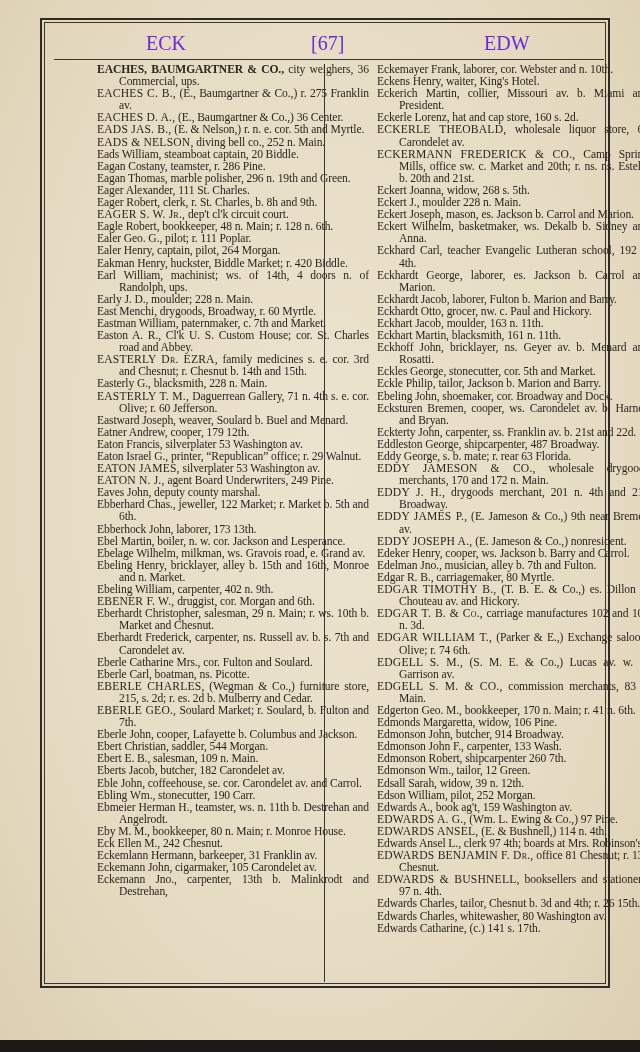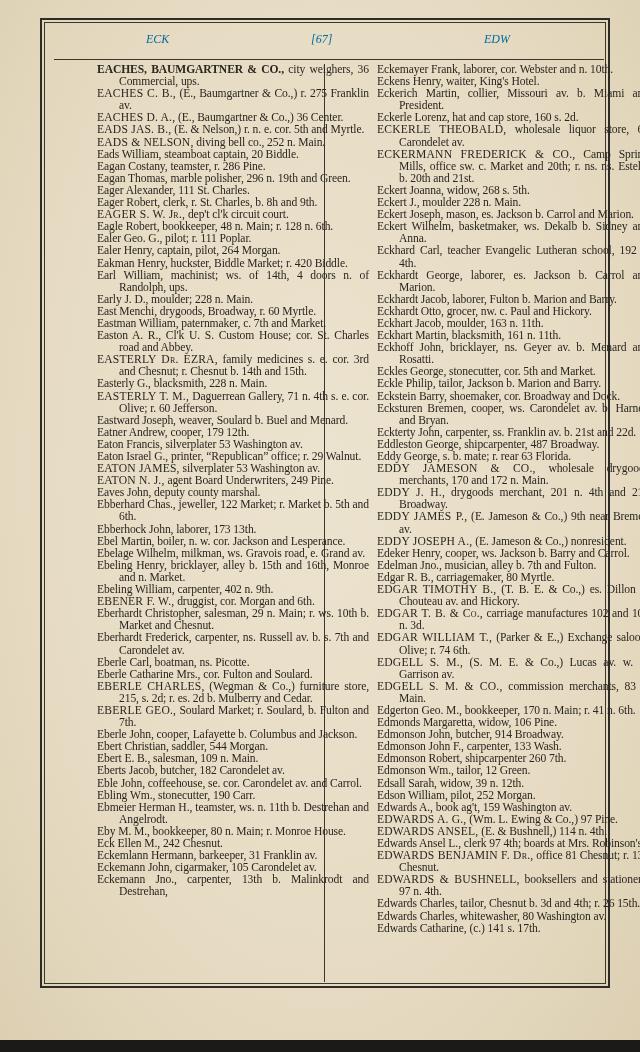--- a/index.html
+++ b/index.html
@@ -24,21 +24,21 @@
     box-sizing: border-box;
   }
   .frame-inner {
     position: absolute; left: 44px; top: 22px; width: 562px; height: 962px;
     border: 1px solid #3a352e;
     box-sizing: border-box;
   }
   .header {
     position: absolute; left: 48px; top: 28px; width: 554px; height: 30px;
     font-family: "Liberation Serif", serif;
-    font-size: 12px; color: #0369a1; font-style: italic;
+    font-size: 20px; color: #6d28d9;
   }
   .header span { position: absolute; top: 4px; }
   .hd-left { left: 98px; }
   .hd-center { left: 263px; text-align: right; }
   .hd-right { left: 420px; margin-left: 16px; }
   .header-rule {
     position: absolute; left: 54px; top: 59px; width: 550px; height: 0;
     border-top: 1.5px solid #3a352e;
   }
   .col-rule {
@@ -112,22 +112,22 @@
     <p class="entry"><span class="nm">Eaves John,</span><span class="tx"> deputy county marshal.</span></p>
     <p class="entry"><span class="nm">Ebberhard Chas.,</span><span class="tx"> jeweller, 122 Market; r. Market b. 5th and 6th.</span></p>
     <p class="entry"><span class="nm">Ebberhock John,</span><span class="tx"> laborer, 173 13th.</span></p>
     <p class="entry"><span class="nm">Ebel Martin,</span><span class="tx"> boiler, n. w. cor. Jackson and Lesperance.</span></p>
     <p class="entry"><span class="nm">Ebelage Wilhelm,</span><span class="tx"> milkman, ws. Gravois road, e. Grand av.</span></p>
     <p class="entry"><span class="nm">Ebeling Henry,</span><span class="tx"> bricklayer, alley b. 15th and 16th, Monroe and n. Market.</span></p>
     <p class="entry"><span class="nm">Ebeling William,</span><span class="tx"> carpenter, 402 n. 9th.</span></p>
     <p class="entry caps"><span class="nm">EBENER F. W.,</span><span class="tx"> druggist, cor. Morgan and 6th.</span></p>
     <p class="entry"><span class="nm">Eberhardt Christopher,</span><span class="tx"> salesman, 29 n. Main; r. ws. 10th b. Market and Chesnut.</span></p>
     <p class="entry"><span class="nm">Eberhardt Frederick,</span><span class="tx"> carpenter, ns. Russell av. b. s. 7th and Carondelet av.</span></p>
+    <p class="entry"><span class="nm">Eberle Catharine Mrs.,</span><span class="tx"> cor. Fulton and Soulard.</span></p>
     <p class="entry"><span class="nm">Eberle Carl,</span><span class="tx"> boatman, ns. Picotte.</span></p>
-    <p class="entry"><span class="nm">Eberle Catharine Mrs.,</span><span class="tx"> cor. Fulton and Soulard.</span></p>
     <p class="entry caps"><span class="nm">EBERLE CHARLES,</span><span class="tx"> (Wegman &amp; Co.,) furniture store, 215, s. 2d; r. es. 2d b. Mulberry and Cedar.</span></p>
     <p class="entry caps"><span class="nm">EBERLE GEO.,</span><span class="tx"> Soulard Market; r. Soulard, b. Fulton and 7th.</span></p>
     <p class="entry"><span class="nm">Eberle John,</span><span class="tx"> cooper, Lafayette b. Columbus and Jackson.</span></p>
     <p class="entry"><span class="nm">Ebert Christian,</span><span class="tx"> saddler, 544 Morgan.</span></p>
     <p class="entry"><span class="nm">Ebert E. B.,</span><span class="tx"> salesman, 109 n. Main.</span></p>
     <p class="entry"><span class="nm">Eberts Jacob,</span><span class="tx"> butcher, 182 Carondelet av.</span></p>
     <p class="entry"><span class="nm">Eble John,</span><span class="tx"> coffeehouse, se. cor. Carondelet av. and Carrol.</span></p>
     <p class="entry"><span class="nm">Ebling Wm.,</span><span class="tx"> stonecutter, 190 Carr.</span></p>
     <p class="entry"><span class="nm">Ebmeier Herman H.,</span><span class="tx"> teamster, ws. n. 11th b. Destrehan and Angelrodt.</span></p>
     <p class="entry"><span class="nm">Eby M. M.,</span><span class="tx"> bookkeeper, 80 n. Main; r. Monroe House.</span></p>
@@ -149,21 +149,21 @@
     <p class="entry"><span class="nm">Eckert Wilhelm,</span><span class="tx"> basketmaker, ws. Dekalb b. Sidney and Anna.</span></p>
     <p class="entry"><span class="nm">Eckhard Carl,</span><span class="tx"> teacher Evangelic Lutheran school, 192 s. 4th.</span></p>
     <p class="entry"><span class="nm">Eckhardt George,</span><span class="tx"> laborer, es. Jackson b. Carrol and Marion.</span></p>
     <p class="entry"><span class="nm">Eckhardt Jacob,</span><span class="tx"> laborer, Fulton b. Marion and Barry.</span></p>
     <p class="entry"><span class="nm">Eckhardt Otto,</span><span class="tx"> grocer, nw. c. Paul and Hickory.</span></p>
     <p class="entry"><span class="nm">Eckhart Jacob,</span><span class="tx"> moulder, 163 n. 11th.</span></p>
     <p class="entry"><span class="nm">Eckhart Martin,</span><span class="tx"> blacksmith, 161 n. 11th.</span></p>
     <p class="entry"><span class="nm">Eckhoff John,</span><span class="tx"> bricklayer, ns. Geyer av. b. Menard and Rosatti.</span></p>
     <p class="entry"><span class="nm">Eckles George,</span><span class="tx"> stonecutter, cor. 5th and Market.</span></p>
     <p class="entry"><span class="nm">Eckle Philip,</span><span class="tx"> tailor, Jackson b. Marion and Barry.</span></p>
-    <p class="entry"><span class="nm">Eckstein Barry,</span><span class="tx"> shoemaker, cor. Broadway and Dock.</span></p>
+    <p class="entry"><span class="nm">Ebeling John,</span><span class="tx"> shoemaker, cor. Broadway and Dock.</span></p>
     <p class="entry"><span class="nm">Ecksturen Bremen,</span><span class="tx"> cooper, ws. Carondelet av. b. Harney and Bryan.</span></p>
     <p class="entry"><span class="nm">Eckterty John,</span><span class="tx"> carpenter, ss. Franklin av. b. 21st and 22d.</span></p>
     <p class="entry"><span class="nm">Eddleston George,</span><span class="tx"> shipcarpenter, 487 Broadway.</span></p>
     <p class="entry"><span class="nm">Eddy George,</span><span class="tx"> s. b. mate; r. rear 63 Florida.</span></p>
     <p class="entry caps"><span class="nm">EDDY JAMESON &amp; CO.,</span><span class="tx"> wholesale drygoods merchants, 170 and 172 n. Main.</span></p>
     <p class="entry caps"><span class="nm">EDDY J. H.,</span><span class="tx"> drygoods merchant, 201 n. 4th and 216 Broadway.</span></p>
     <p class="entry caps"><span class="nm">EDDY JAMES P.,</span><span class="tx"> (E. Jameson &amp; Co.,) 9th near Bremen av.</span></p>
     <p class="entry caps"><span class="nm">EDDY JOSEPH A.,</span><span class="tx"> (E. Jameson &amp; Co.,) nonresident.</span></p>
     <p class="entry"><span class="nm">Edeker Henry,</span><span class="tx"> cooper, ws. Jackson b. Barry and Carrol.</span></p>
     <p class="entry"><span class="nm">Edelman Jno.,</span><span class="tx"> musician, alley b. 7th and Fulton.</span></p>

